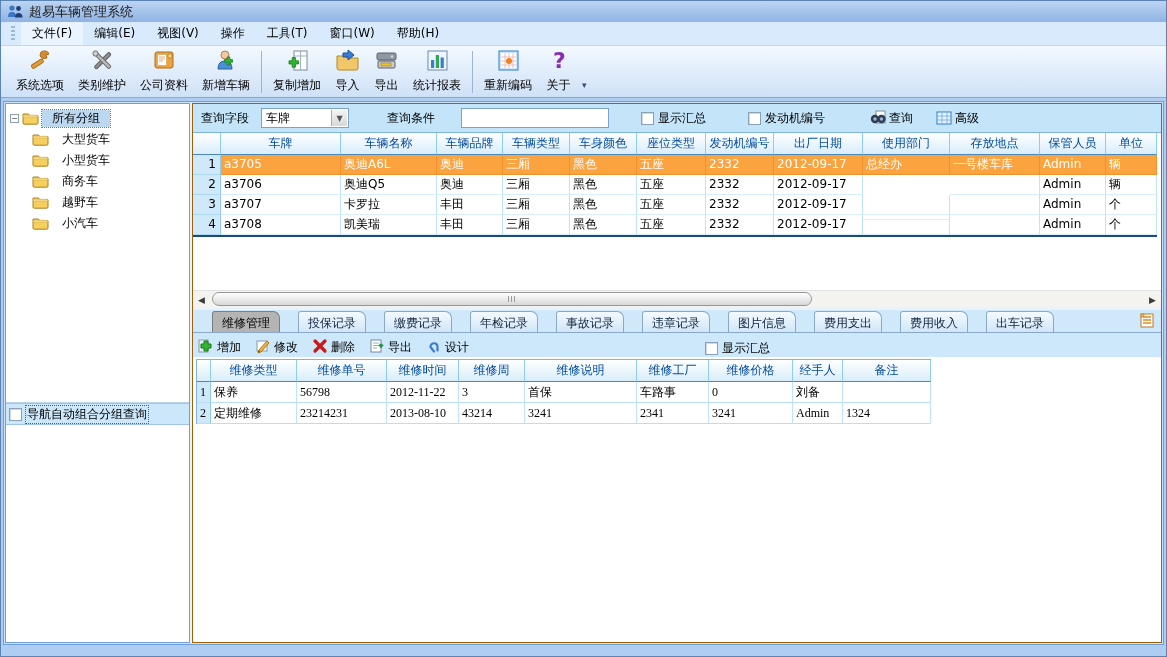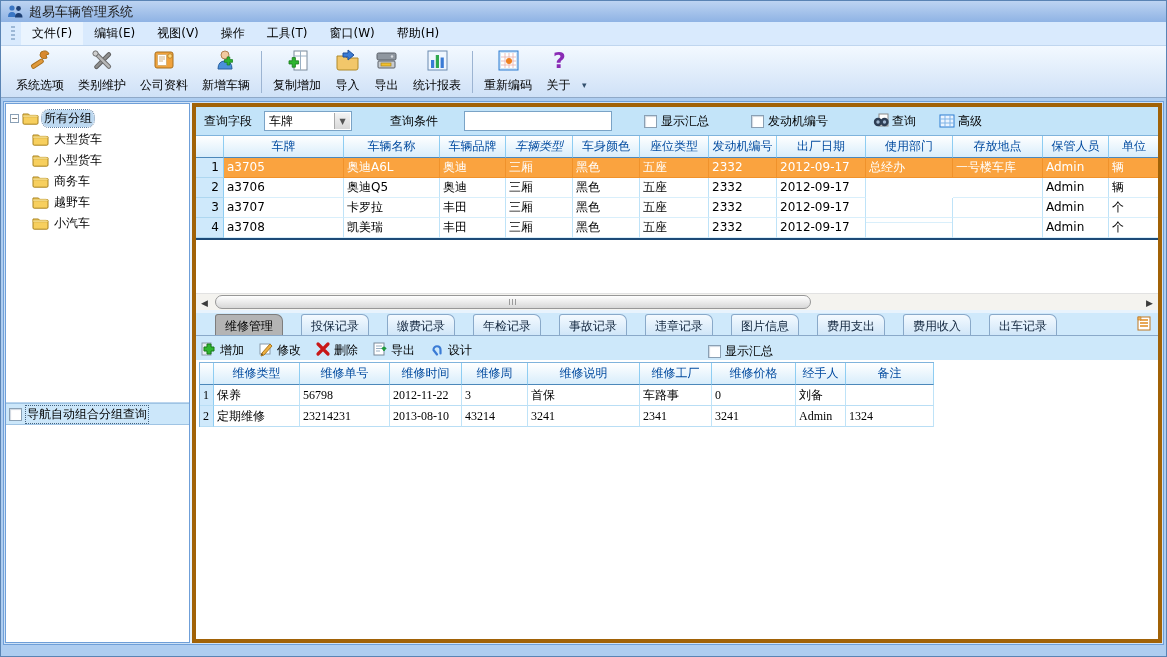--- a/index.html
+++ b/index.html
@@ -32,29 +32,29 @@
   .win-controls span { cursor:default; }
 
   .inner-content { flex:1; display:flex; padding:1px; gap:2px; overflow:hidden; }
 
   
   .left-panel { width:185px; flex:none; display:flex; flex-direction:column; border:1px solid #6f9fd8; background:#fff; }
   .tree { height:299px; overflow:hidden; padding:4px 2px 0 4px; border-bottom:1px solid #bcd6ee; }
   .tree-row { display:flex; align-items:center; height:21px; gap:3px; white-space:nowrap; }
   .tree-row.child { padding-left:22px; }
   .expander { width:9px; height:9px; border:1px solid #8aa0b6; background:#fff; font-size:8px; line-height:7px; text-align:center; color:#444; flex:none; }
-  .tree-label { padding:0 2px;border-radius:7px; }
+  .tree-label { padding:0 10px; }
   .tree-row.root .tree-label { background:#bcd8f0; outline:1px dotted #5a7ea4; }
   .folder-ic { width:17px; height:13px; flex:none; }
   .nav-band { height:22px; background:#cce7fa; border-top:1px solid #9fc4e4; border-bottom:1px solid #9fc4e4; display:flex; align-items:center; gap:4px; padding-left:3px; }
   .nav-band .lbl { outline:1px dotted #44627e; padding:0 1px; white-space:nowrap; }
   .left-bottom { flex:1; background:#fff; }
 
   
-  .right-panel { flex:1; display:flex; flex-direction:column; border:4px solid #a16207; background:#fff; overflow:hidden; }
+  .right-panel { flex:1; display:flex; flex-direction:column; border:1px solid #a16207; background:#fff; overflow:hidden; }
 
   .query-bar { height:28px; flex:none; background:#c3e4f9; display:flex; align-items:center; font-size:12px; }
   .query-bar .qlabel { margin-left:8px; white-space:nowrap; }
   .select { margin-left:12px; width:88px; height:20px; background:#fff; border:1px solid #7aa3c6; display:flex; align-items:center; position:relative; padding-left:4px; }
   .select .arrow-btn { position:absolute; right:1px; top:1px; bottom:1px; width:16px; background:linear-gradient(#f4f4f4,#d8d8d8); border-left:1px solid #aaa; font-size:8px; color:#555; display:flex; align-items:center; justify-content:center; }
   .query-bar .qlabel2 { margin-left:38px; }
   .qinput { margin-left:26px; width:148px; height:20px; border:1px solid #7aa3c6; background:#fff; padding:0 3px; font-size:12px; }
   .cb { width:13px; height:13px; background:#fff; border:1px solid #8aa0b4; box-shadow:inset 1px 1px 1px #d0d8e0; flex:none; }
   .cb-wrap { display:flex; align-items:center; gap:4px; white-space:nowrap; }
   .cb1 { margin-left:32px; } .cb2 { margin-left:42px; }
@@ -313,21 +313,21 @@
               <span>高级</span>
             </span>
           </div>
 
           <div class="grid-region">
               <div class="grid-header">
                 <span class="gh-cell" style="width: 28px;"></span>
                 <span class="gh-cell" style="width: 120px;">车牌</span>
                 <span class="gh-cell" style="width: 96px;">车辆名称</span>
                 <span class="gh-cell" style="width: 66px;">车辆品牌</span>
-                <span class="gh-cell" style="width: 67px; font-style: italic;">车辆类型</span>
+                <span class="gh-cell" style="width: 67px;">车辆类型</span>
                 <span class="gh-cell" style="width: 67px;">车身颜色</span>
                 <span class="gh-cell" style="width: 69px;">座位类型</span>
                 <span class="gh-cell" style="width: 68px;">发动机编号</span>
                 <span class="gh-cell" style="width: 89px;">出厂日期</span>
                 <span class="gh-cell" style="width: 87px;">使用部门</span>
                 <span class="gh-cell" style="width: 90px;">存放地点</span>
                 <span class="gh-cell" style="width: 66px;">保管人员</span>
                 <span class="gh-cell" style="width: 51px;">单位</span>
               </div>
               <div class="grid-row selected">

